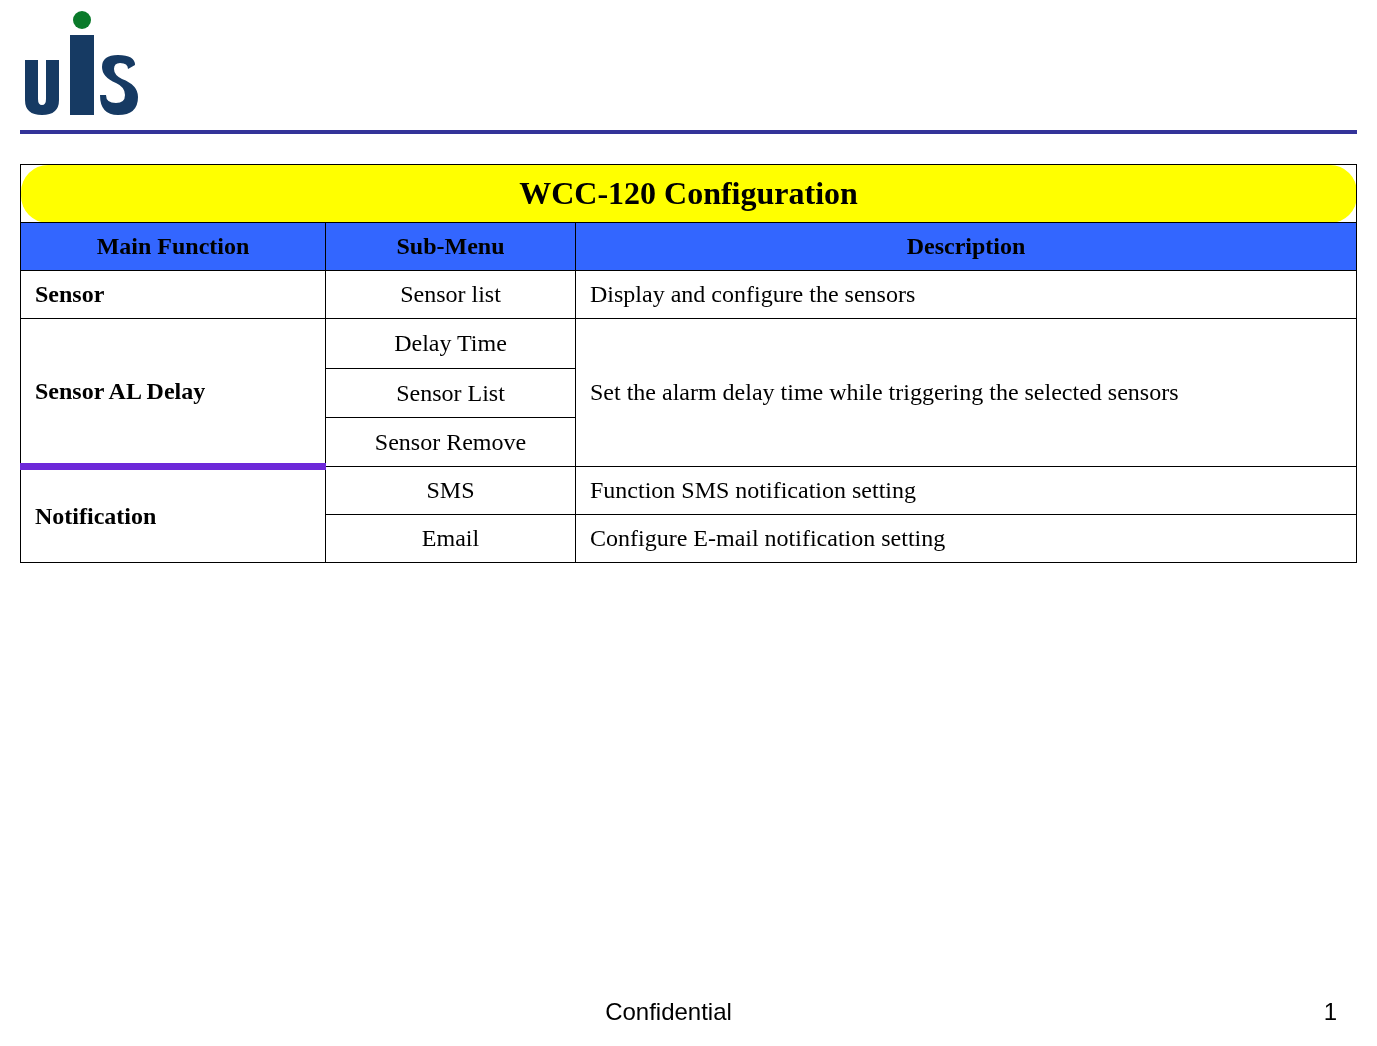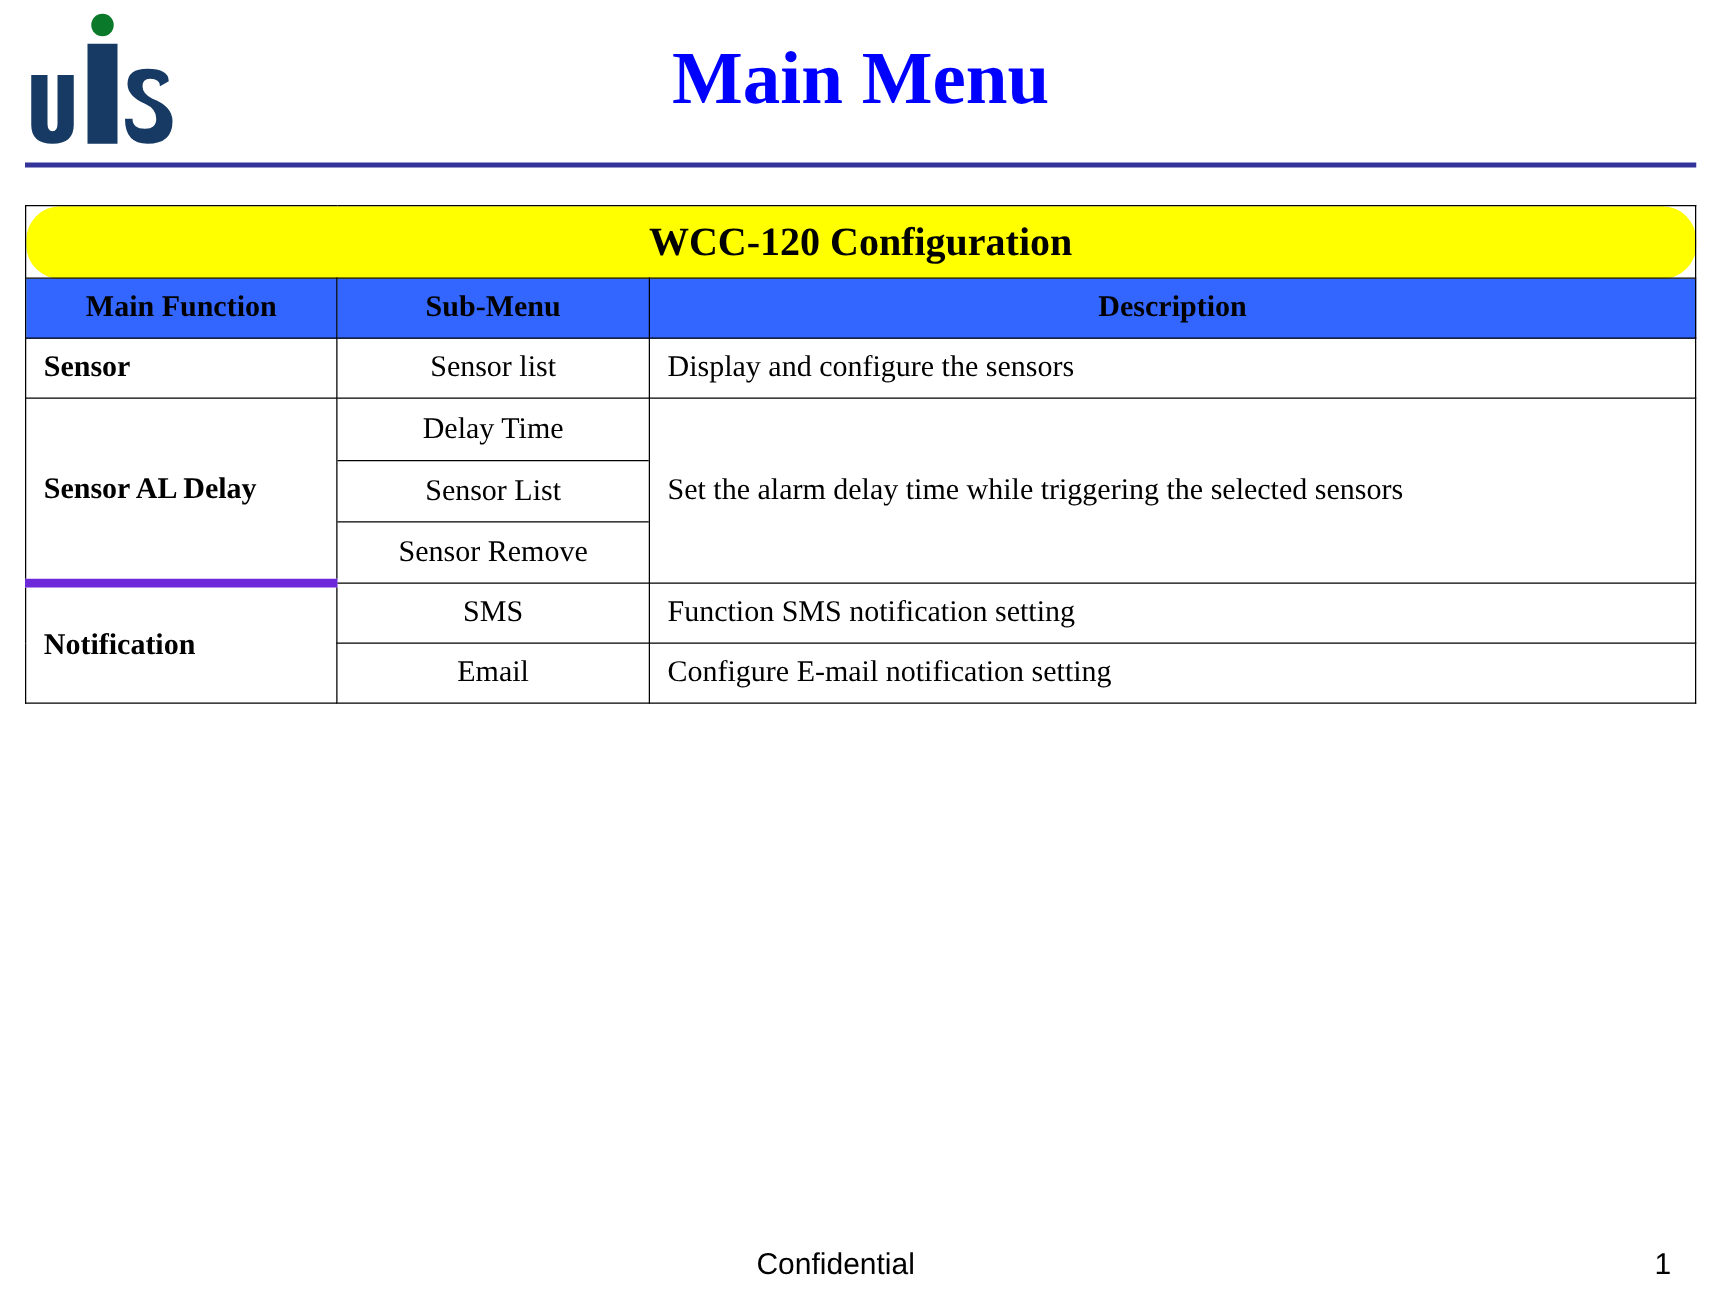--- a/index.html
+++ b/index.html
@@ -67,21 +67,21 @@
       padding: 12px 0;
       border-radius: 27px;
     }
     .hdr-cell {
       background: #3366ff;
       color: #000;
       font-weight: bold;
       text-align: center;
       font-size: 24px;
     }
-    .col-main { width: 249px; }
+    .col-main { width: 305px; }
     .col-sub  { width: 250px; }
     .mf { font-weight: bold; text-align: left; }
     .sub { text-align: center; }
     .desc { text-align: left; }
     .sub-inner {
       height: 49px;
       display: flex;
       align-items: center;
       justify-content: center;
     }
@@ -114,23 +114,20 @@
     <svg class="logo-svg" width="120" height="115" viewBox="0 0 120 115">
 
       <circle cx="62" cy="15" r="9" fill="#0a7a2a"></circle>
 
       <path d="M5 55 L5 95 Q5 110 22 110 Q39 110 39 95 L39 55 L26 55 L26 94 Q26 100 22 100 Q18 100 18 94 L18 55 Z" fill="#163a63"></path>
 
       <rect x="50" y="30" width="24" height="80" fill="#163a63"></rect>
 
       <path d="M115 60 Q115 50 98 50 Q82 50 82 62 Q82 72 96 78 Q105 82 105 90 Q105 98 96 98 Q86 98 86 90 L80 90 Q80 110 98 110 Q118 110 118 92 Q118 80 102 74 Q94 70 94 64 Q94 58 100 58 Q108 58 108 64 Z" fill="#163a63"></path>
     </svg>
-  </div>
-  <div class="title-wrap">
-    <div class="title">Main Menu</div>
   </div>
   <div class="header-spacer"></div>
 </div>
 
 <div class="hr-line"></div>
 
 <table class="config-table">
   <tbody>
       <tr>
     <td colspan="3" class="tbl-title">WCC-120 Configuration</td>

